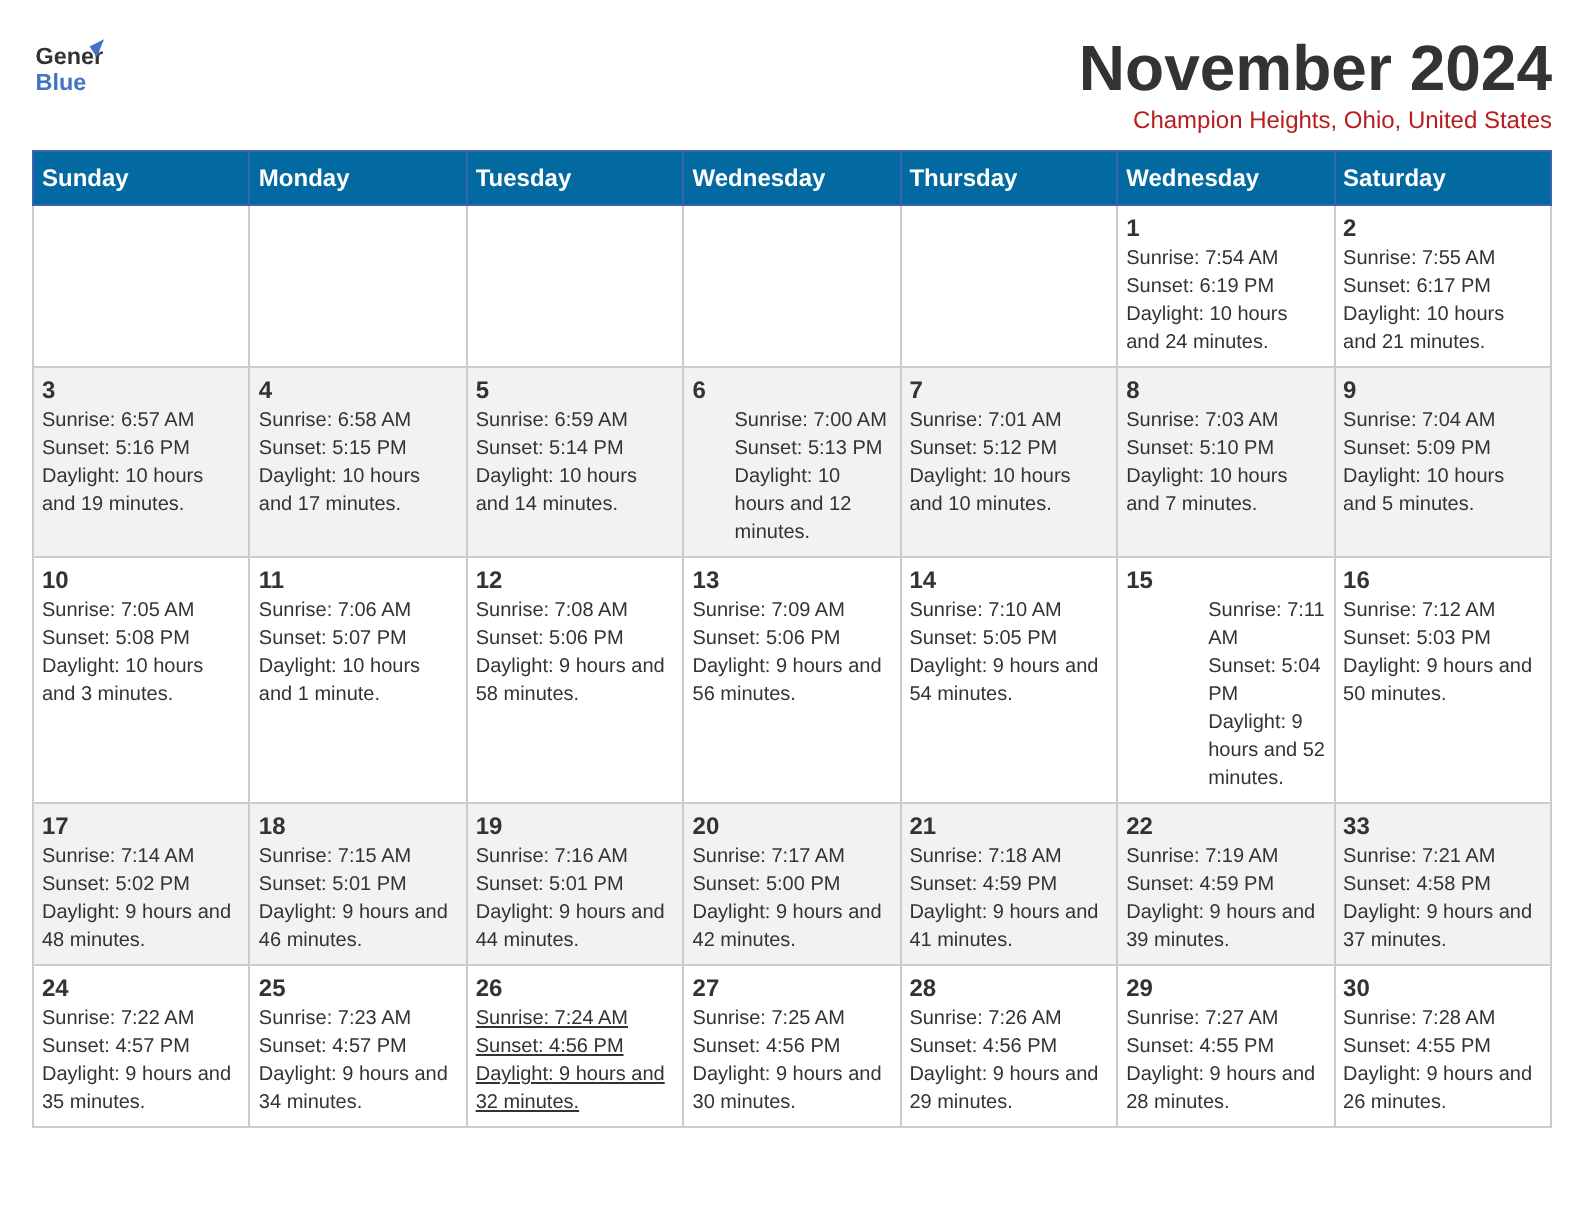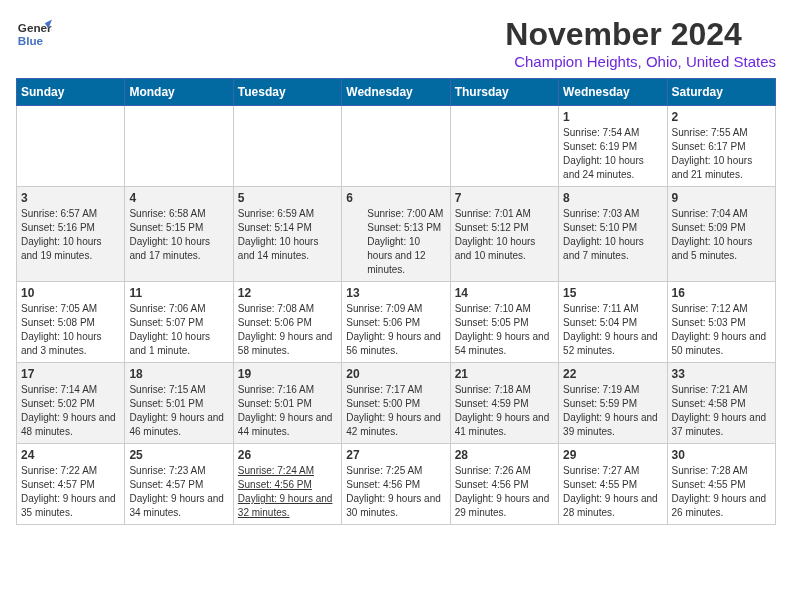--- a/index.html
+++ b/index.html
@@ -19,30 +19,30 @@
     .logo {
       display: flex;
       align-items: center;
       gap: 4px;
     }
     .logo-icon {
       width: 36px;
       height: 36px;
     }
     .title-area {
-      text-align: center;
+      text-align: right;
     }
     .month-title {
       font-size: 32px;
       font-weight: bold;
       color: #333;
     }
     .location {
-      font-size: 15px;
-      color: #6d28d9;
+      font-size: 12px;
+      color: #b91c1c;
       margin-left: 43px;
     }
     table {
       width: 100%;
       border-collapse: collapse;
       font-size: 11px;
     }
     thead tr th {
       background: #0369a1;
       color: #fff;
@@ -200,21 +200,21 @@
 Daylight: 9 hours and 56 minutes.</div>
         </td>
         <td>
           <span class="day-num">14</span>
           <div class="day-info" style="white-space: pre-line;">Sunrise: 7:10 AM
 Sunset: 5:05 PM
 Daylight: 9 hours and 54 minutes.</div>
         </td>
         <td>
           <span class="day-num">15</span>
-          <div class="day-info" style="white-space: pre-line;">Sunrise: 7:11 AM
+          <div class="day-info" style="white-space: pre-line; margin-left: 41px;">Sunrise: 7:11 AM
 Sunset: 5:04 PM
 Daylight: 9 hours and 52 minutes.</div>
         </td>
         <td>
           <span class="day-num">16</span>
           <div class="day-info" style="white-space: pre-line;">Sunrise: 7:12 AM
 Sunset: 5:03 PM
 Daylight: 9 hours and 50 minutes.</div>
         </td>
       </tr>
@@ -245,21 +245,21 @@
         </td>
         <td>
           <span class="day-num">21</span>
           <div class="day-info" style="white-space: pre-line;">Sunrise: 7:18 AM
 Sunset: 4:59 PM
 Daylight: 9 hours and 41 minutes.</div>
         </td>
         <td>
           <span class="day-num">22</span>
           <div class="day-info" style="white-space: pre-line;">Sunrise: 7:19 AM
-Sunset: 5:59 PM
+Sunset: 4:59 PM
 Daylight: 9 hours and 39 minutes.</div>
         </td>
         <td>
           <span class="day-num">33</span>
           <div class="day-info" style="white-space: pre-line;">Sunrise: 7:21 AM
 Sunset: 4:58 PM
 Daylight: 9 hours and 37 minutes.</div>
         </td>
       </tr>
       <tr>

